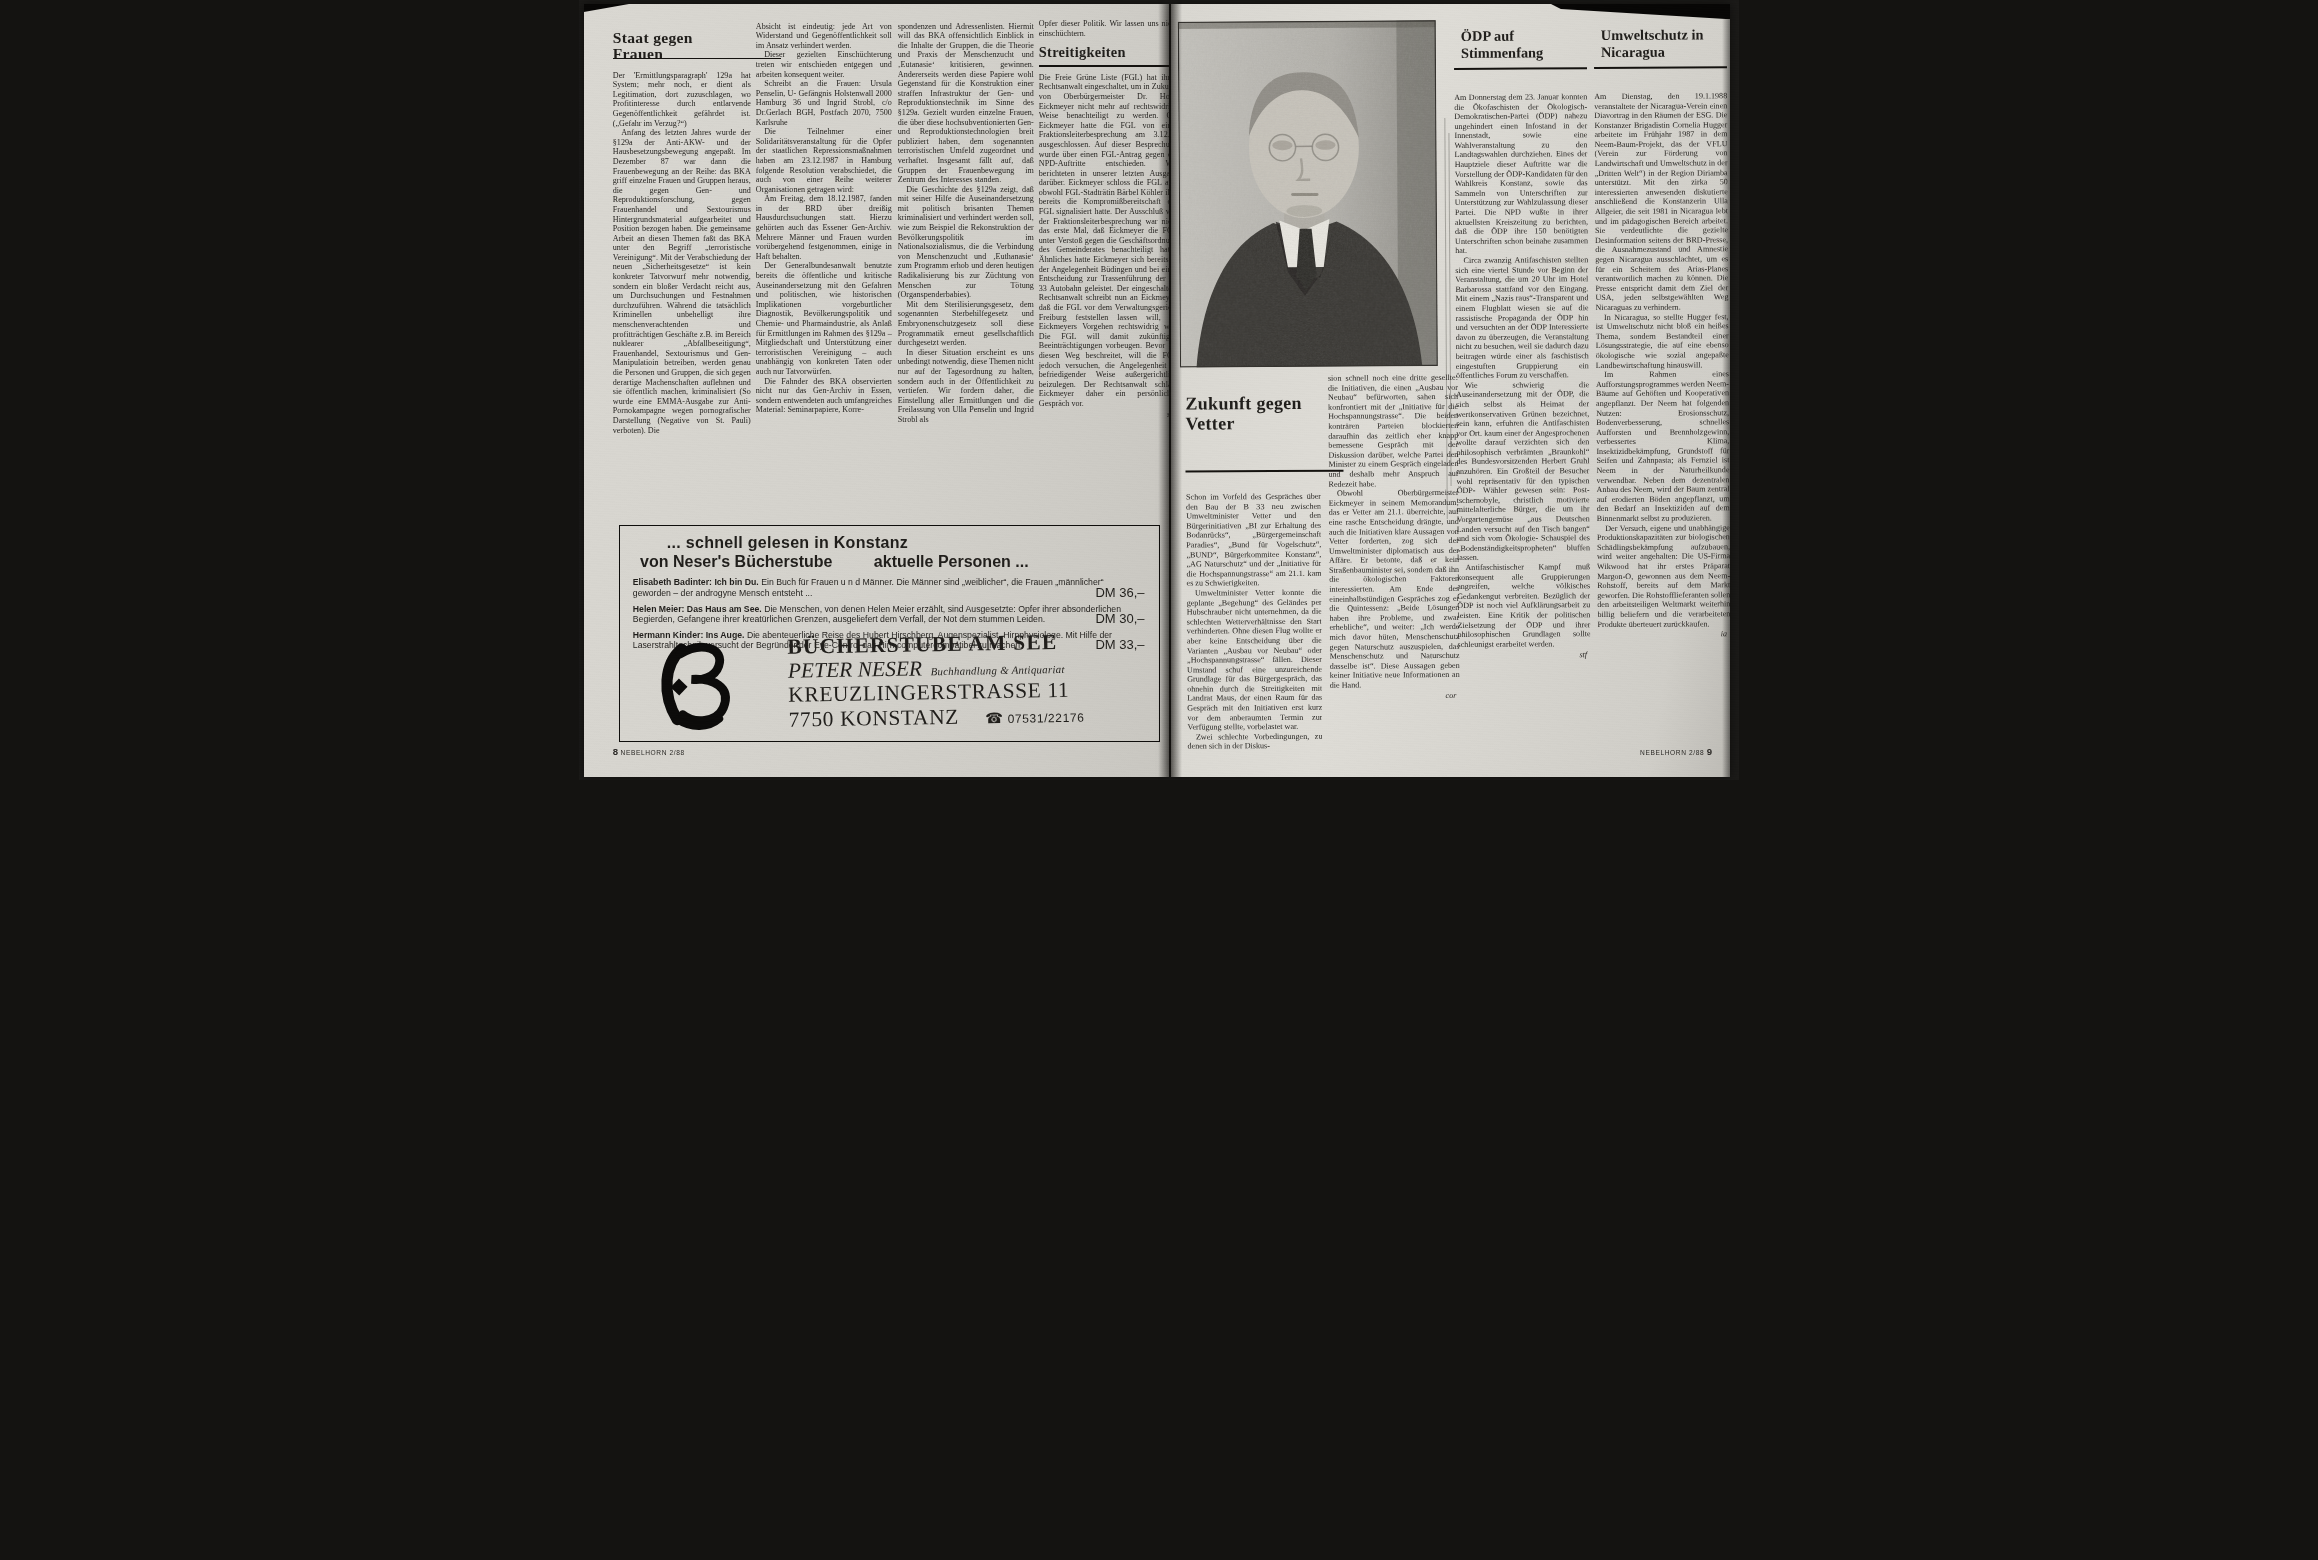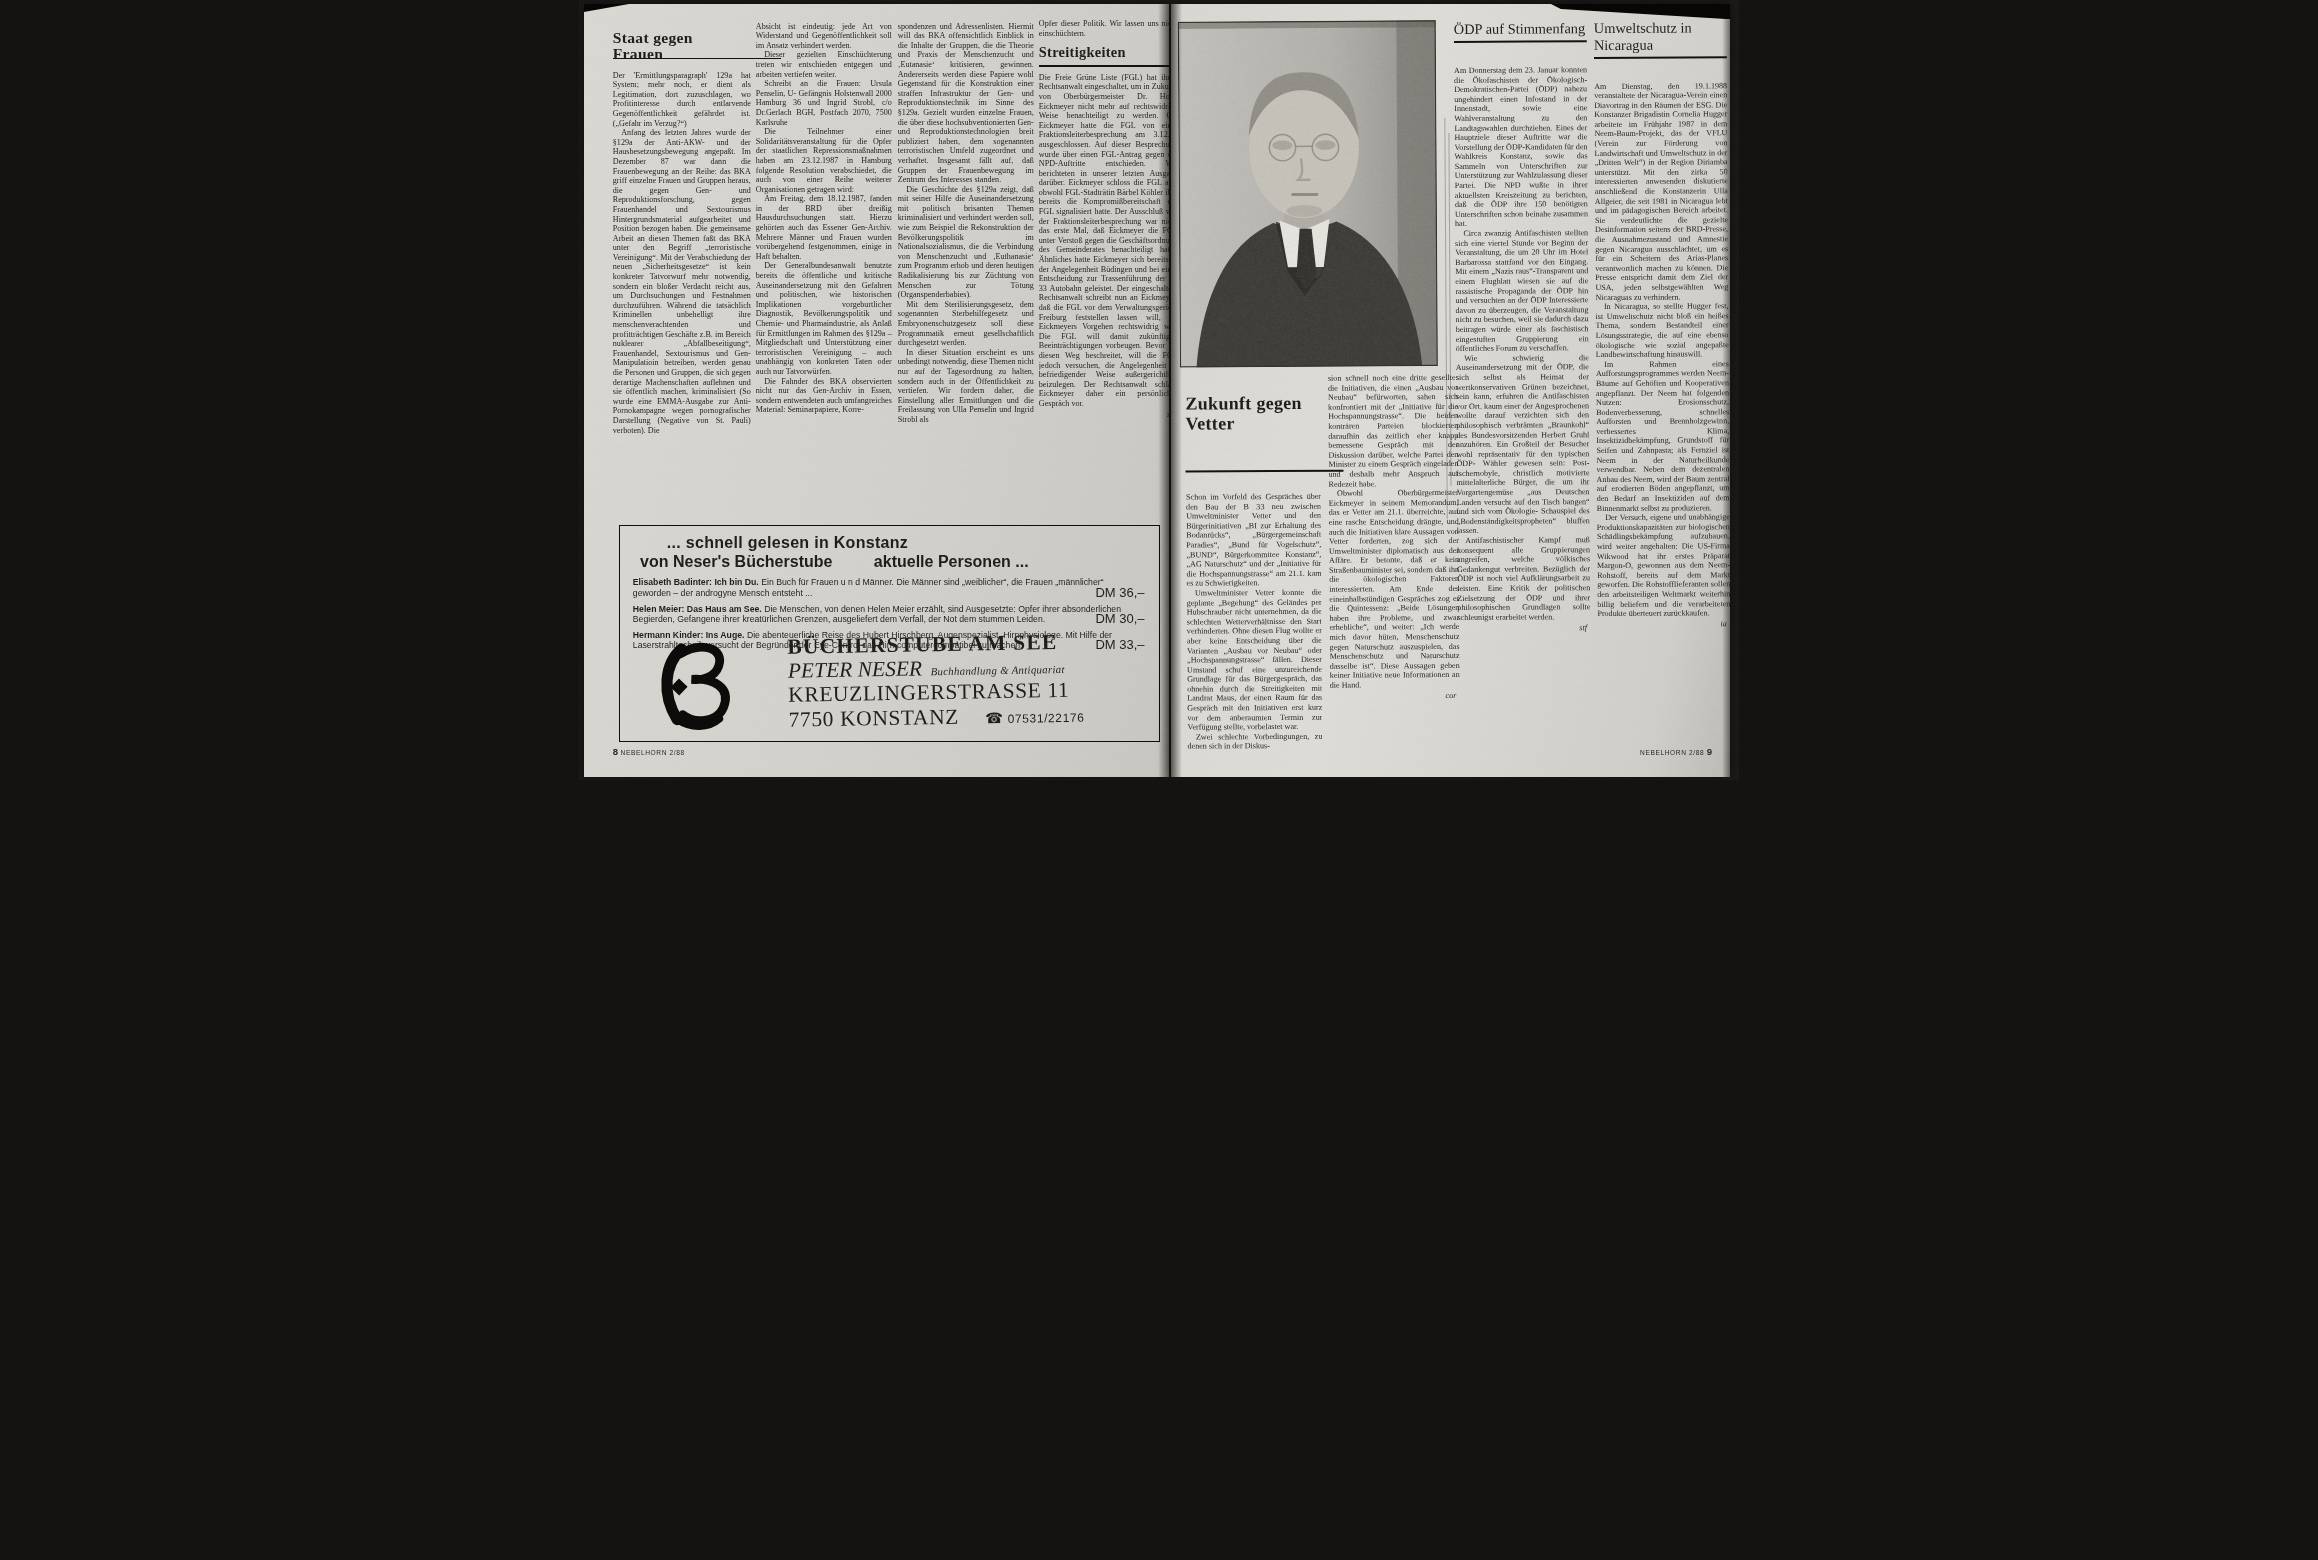--- a/index.html
+++ b/index.html
@@ -14,21 +14,21 @@
          background:repeating-linear-gradient(2deg,rgba(0,0,0,.015) 0 1.2px,rgba(255,255,255,.012) 1.2px 2.4px);}
   
   .hl{font-weight:bold;letter-spacing:0.3px;line-height:1.06;}
   .hl-staat{position:absolute;left:29px;top:15.6px;width:111px;font-size:15.6px;}
   .rule{position:absolute;background:#14120f;height:1.8px;}
   .rule-staat{left:29px;top:54px;width:168px;}
   .hl-streit{font-size:14.4px;font-weight:bold;margin:6px 0 0 0;letter-spacing:0.3px;}
   .rule-inline{background:#14120f;height:1.8px;margin:3.6px 0 6px 0;}
   .hl-wetter{position:absolute;left:14.4px;top:376px;width:129px;font-size:18px;font-weight:bold;line-height:1.13;}
   .rule-wetter{left:14.4px;top:465px;width:158px;}
-  .hl-col{font-size:14.4px;font-weight:normal;line-height:1.15;margin:0;}
+  .hl-col{font-size:14.4px;font-weight:bold;line-height:1.15;margin:7px;}
   
   .textcol,.flow{font-size:8.1px;line-height:9.6px;text-align:justify;hyphens:none;}
   .textcol{position:absolute;overflow:hidden;}
   .textcol p,.flow p{margin:0;text-indent:8.4px;}
   .textcol p:first-child,.flow p:first-child{text-indent:0;}
   .col-l1{left:29px;top:67px;width:138px;height:450px;}
   .col-l2{left:172px;top:18px;width:136px;height:499px;}
   .col-l3{left:314px;top:18px;width:136px;height:499px;}
   .col-l4{position:absolute;left:455px;top:15.6px;width:139px;height:501px;overflow:hidden;}
   .end-line{font-size:8.1px;line-height:9.6px;text-align:justify;margin:0;}
@@ -83,21 +83,21 @@
   <div class="page page-left">
     <h1 class="hl hl-staat">Staat gegen Frauen</h1>
     <div class="rule rule-staat"></div>
 
     <div class="textcol col-l1">
         <p>Der 'Ermittlungsparagraph' 129a hat System; mehr noch, er dient als Legitimation, dort zuzuschlagen, wo Profitinteresse durch entlarvende Gegenöffentlichkeit gefährdet ist. („Gefahr im Verzug?“)</p>
         <p>Anfang des letzten Jahres wurde der §129a der Anti-AKW- und der Hausbesetzungsbewegung angepaßt. Im Dezember 87 war dann die Frauenbewegung an der Reihe: das BKA griff einzelne Frauen und Gruppen heraus, die gegen Gen- und Reproduktionsforschung, gegen Frauenhandel und Sextourismus Hintergrundsmaterial aufgearbeitet und Position bezogen haben. Die gemeinsame Arbeit an diesen Themen faßt das BKA unter den Begriff „terroristische Vereinigung“. Mit der Verabschiedung der neuen „Sicherheitsgesetze“ ist kein konkreter Tatvorwurf mehr notwendig, sondern ein bloßer Verdacht reicht aus, um Durchsuchungen und Festnahmen durchzuführen. Während die tatsächlich Kriminellen unbehelligt ihre menschenverachtenden und profitträchtigen Geschäfte z.B. im Bereich nuklearer „Abfallbeseitigung“, Frauenhandel, Sextourismus und Gen-Manipulatioin betreiben, werden genau die Personen und Gruppen, die sich gegen derartige Machenschaften auflehnen und sie öffentlich machen, kriminalisiert (So wurde eine EMMA-Ausgabe zur Anti-Pornokampagne wegen pornografischer Darstellung (Negative von St. Pauli) verboten). Die</p>
       </div>
     <div class="textcol col-l2">
         <p>Absicht ist eindeutig: jede Art von Widerstand und Gegenöffentlichkeit soll im Ansatz verhindert werden.</p>
-        <p>Dieser gezielten Einschüchterung treten wir entschieden entgegen und arbeiten vertiefen weiter.</p>
+        <p>Dieser gezielten Einschüchterung treten wir entschieden entgegen und arbeiten konsequent weiter.</p>
         <p>Schreibt an die Frauen: Ursula Penselin, U- Gefängnis Holstenwall 2000 Hamburg 36 und Ingrid Strobl, c/o Dr.Gerlach BGH, Postfach 2070, 7500 Karlsruhe</p>
         <p>Die Teilnehmer einer Solidaritätsveranstaltung für die Opfer der staatlichen Repressionsmaßnahmen haben am 23.12.1987 in Hamburg folgende Resolution verabschiedet, die auch von einer Reihe weiterer Organisationen getragen wird:</p>
         <p>Am Freitag, dem 18.12.1987, fanden in der BRD über dreißig Hausdurchsuchungen statt. Hierzu gehörten auch das Essener Gen-Archiv. Mehrere Männer und Frauen wurden vorübergehend festgenommen, einige in Haft behalten.</p>
         <p>Der Generalbundesanwalt benutzte bereits die öffentliche und kritische Auseinandersetzung mit den Gefahren und politischen, wie historischen Implikationen vorgeburtlicher Diagnostik, Bevölkerungspolitik und Chemie- und Pharmaindustrie, als Anlaß für Ermittlungen im Rahmen des §129a – Mitgliedschaft und Unterstützung einer terroristischen Vereinigung – auch unabhängig von konkreten Taten oder auch nur Tatvorwürfen.</p>
         <p>Die Fahnder des BKA observierten nicht nur das Gen-Archiv in Essen, sondern entwendeten auch umfangreiches Material: Seminarpapiere, Korre-</p>
       </div>
     <div class="textcol col-l3">
         <p>spondenzen und Adressenlisten. Hiermit will das BKA offensichtlich Einblick in die Inhalte der Gruppen, die die Theorie und Praxis der Menschenzucht und ‚Eutanasie‘ kritisieren, gewinnen. Andererseits werden diese Papiere wohl Gegenstand für die Konstruktion einer straffen Infrastruktur der Gen- und Reproduktionstechnik im Sinne des §129a. Gezielt wurden einzelne Frauen, die über diese hochsubventionierten Gen- und Reproduktionstechnologien breit publiziert haben, dem sogenannten terroristischen Umfeld zugeordnet und verhaftet. Insgesamt fällt auf, daß Gruppen der Frauenbewegung im Zentrum des Interesses standen.</p>
         <p>Die Geschichte des §129a zeigt, daß mit seiner Hilfe die Auseinandersetzung mit politisch brisanten Themen kriminalisiert und verhindert werden soll, wie zum Beispiel die Rekonstruktion der Bevölkerungspolitik im Nationalsozialismus, die die Verbindung von Menschenzucht und ‚Euthanasie‘ zum Programm erhob und deren heutigen Radikalisierung bis zur Züchtung von Menschen zur Tötung (Organspenderbabies).</p>
         <p>Mit dem Sterilisierungsgesetz, dem sogenannten Sterbehilfegesetz und Embryonenschutzgesetz soll diese Programmatik erneut gesellschaftlich durchgesetzt werden.</p>

